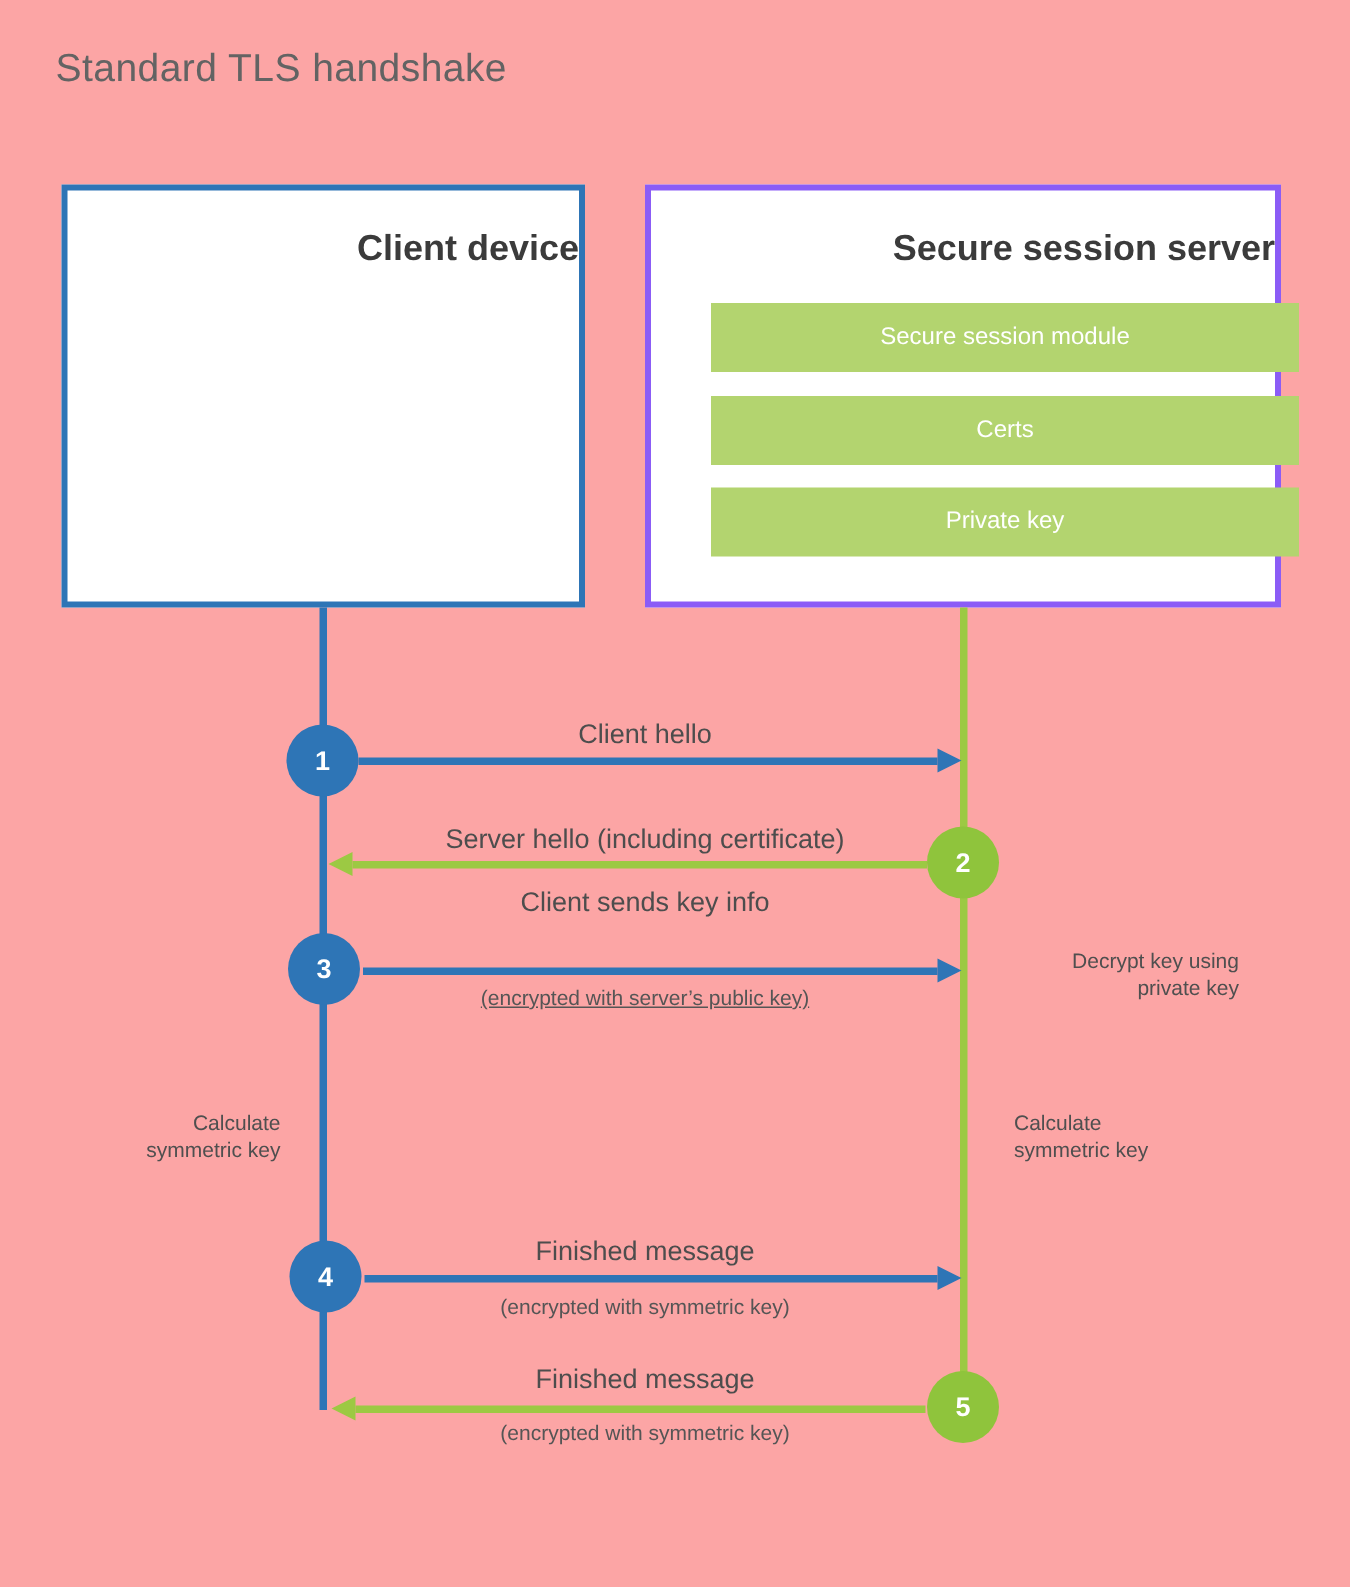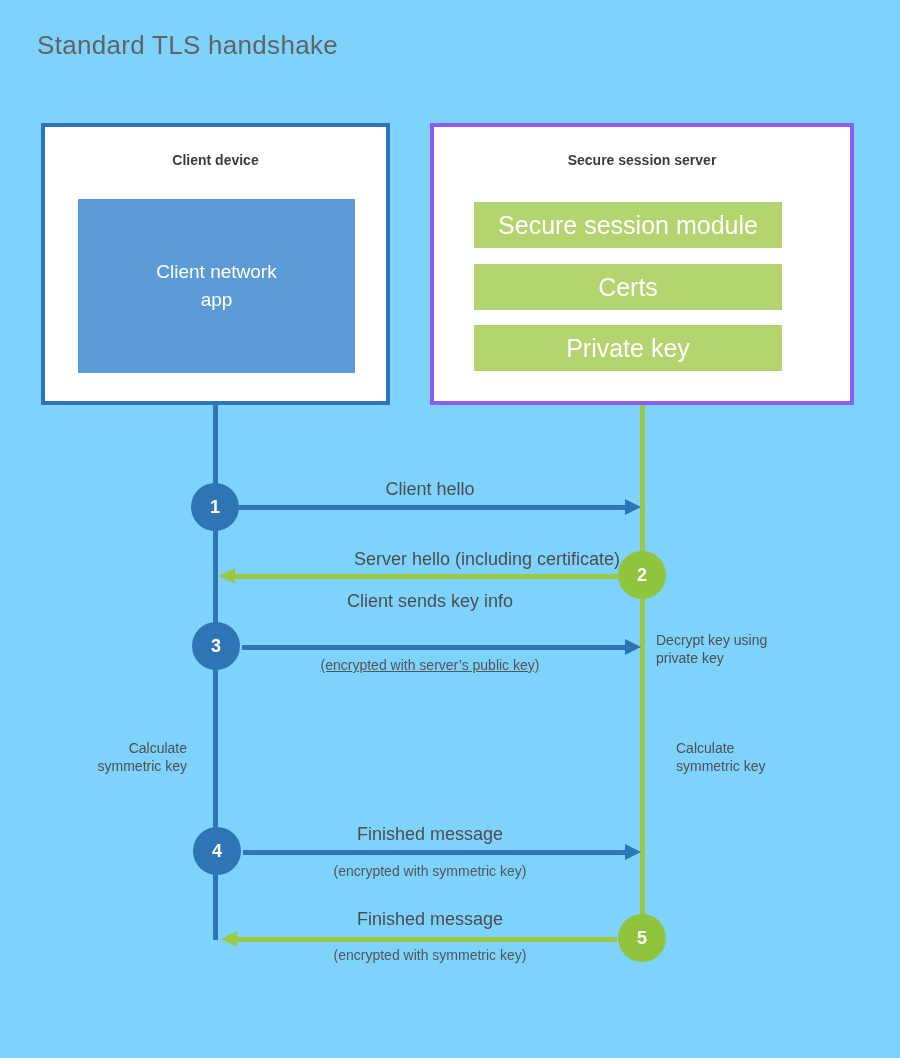--- a/index.html
+++ b/index.html
@@ -1,46 +1,46 @@
 <!DOCTYPE html>
 <html><head>
 <meta charset="utf-8">
 <style>
   html,body{margin:0;padding:0;background:#ffffff;}
   .canvas{
     position:relative;
     width:900px;height:1058px;
-    background:#7dd3fc;
+    background:#fca5a5;
     font-family:"Liberation Sans", sans-serif;
     overflow:hidden;
   }
   .page-title{
     position:absolute;left:37px;top:30px;
     font-size:26px;font-weight:300;color:#636363;
     letter-spacing:0.3px;
   }
   
   .actor-box{position:absolute;top:123px;height:282px;background:#fff;box-sizing:border-box;}
   .client-box{left:41px;width:349px;border:4px solid #2e75b6;}
   .server-box{left:430px;width:424px;border:4px solid #8b5cf6;}
   .actor-title{
     position:absolute;left:0;right:0;top:25px;
-    text-align:center;font-size:14px;font-weight:bold;color:#3b3b3b;
+    text-align:right;font-size:24px;font-weight:bold;color:#3b3b3b;
   }
   .app-box{
     position:absolute;left:33px;top:72px;width:277px;height:174px;
     background:#5b9bd5;color:#ffffff;
     display:flex;align-items:center;justify-content:center;
     text-align:center;font-size:19px;line-height:1.45;white-space:pre-line;
   }
   .module-bar{
-    position:absolute;left:40px;width:308px;height:46px;
+    position:absolute;left:40px;width:392px;height:46px;
     background:#b3d46f;color:#ffffff;
     display:flex;align-items:center;justify-content:center;
-    font-size:25px;
+    font-size:16px;
   }
   .bar-0{top:75px;} .bar-1{top:137px;} .bar-2{top:198px;}
   
   .lifeline{position:absolute;width:5px;z-index:1;}
   .client-line{left:213px;top:405px;height:535px;background:#2e75b6;}
   .server-line{left:640px;top:405px;height:533px;background:#9cc943;}
   
   .arrow{position:absolute;display:flex;align-items:center;height:16px;z-index:2;}
   .arrow .shaft{height:5px;flex:1;}
   .arrow.blue .shaft{background:#2e75b6;}
@@ -64,51 +64,49 @@
   .circle-2{left:618px;top:551px;}
   .circle-3{left:192px;top:622px;}
   .circle-4{left:193px;top:827px;}
   .circle-5{left:618px;top:914px;}
   
   .msg-label{
     position:absolute;left:240px;width:380px;
     text-align:center;font-size:18px;color:#4d4d4d;z-index:2;
   }
   .label-1{top:479px;}
-  .label-2{left:220px;width:400px;top:549px;text-align:right;}
+  .label-2{left:230px;width:400px;top:549px;}
   .label-3{top:591px;}
   .label-4{top:824px;}
   .label-5{top:909px;}
   .msg-sub{
     position:absolute;left:240px;width:380px;
     text-align:center;font-size:14px;color:#555555;z-index:2;
   }
   .sub-3{top:657px;text-decoration:underline;}
   .sub-4{top:863px;}
   .sub-5{top:947px;}
   
   .side-note{
     position:absolute;font-size:14px;color:#4f4f4f;
     line-height:1.3;white-space:pre-line;z-index:2;
   }
-  .note-decrypt{left:656px;top:631px;width:150px;text-align:left;}
+  .note-decrypt{left:676px;top:631px;width:150px;text-align:right;}
   .note-calc-left{left:57px;top:739px;width:130px;text-align:right;}
   .note-calc-right{left:676px;top:739px;width:130px;text-align:left;}
 </style>
 </head>
 <body>
 
 <div class="canvas">
 
   <div class="page-title">Standard TLS handshake</div>
 
   <div class="actor-box client-box">
     <div class="actor-title">Client device</div>
-    <div class="app-box">Client network
-app</div>
   </div>
 
   <div class="actor-box server-box">
     <div class="actor-title">Secure session server</div>
     <div class="module-bar bar-0">Secure session module</div>
     <div class="module-bar bar-1">Certs</div>
     <div class="module-bar bar-2">Private key</div>
   </div>
 
   <div class="lifeline client-line"></div>

